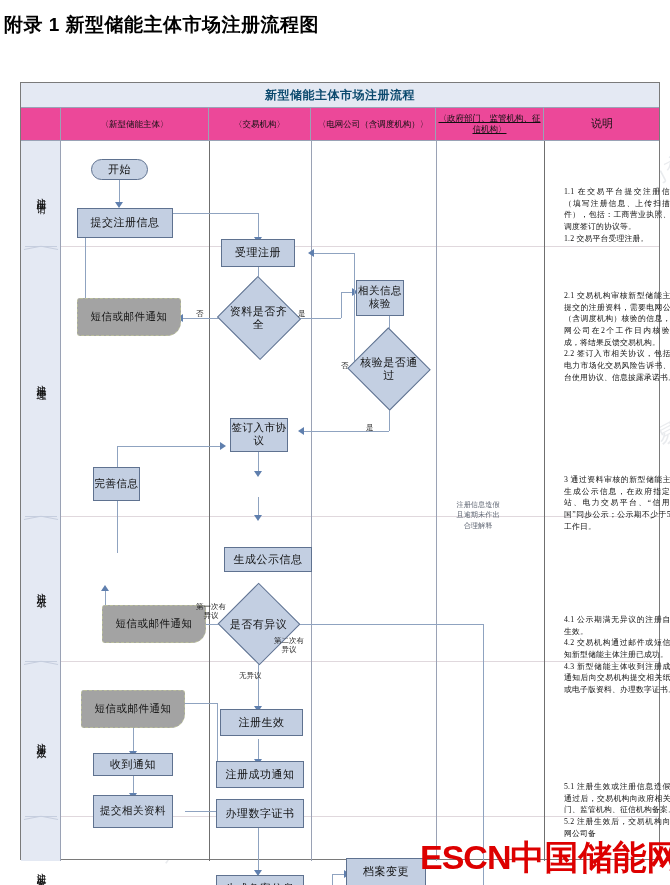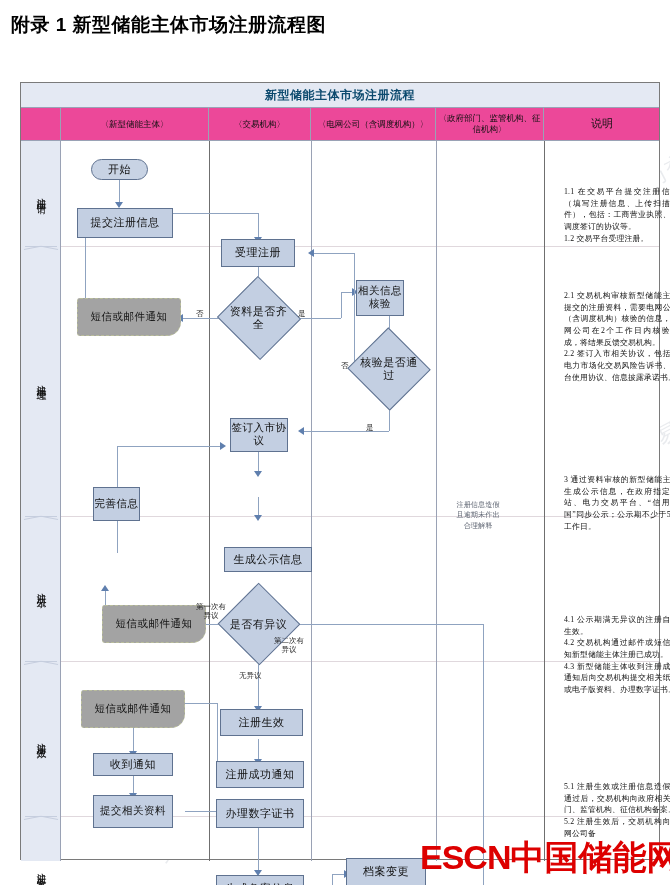--- a/index.html
+++ b/index.html
@@ -11,21 +11,21 @@
     overflow: hidden;
   }
   #page {
     position: relative;
     width: 670px; height: 885px;
     background: #ffffff;
   }
   
   #doc-title {
     position: absolute;
-    left: 11px; top: 12px;
+    left: 4px; top: 12px;
     font-family: "Liberation Sans", "DejaVu Sans", sans-serif;
     font-size: 19px;
     font-weight: bold;
     color: #000;
     letter-spacing: 0.5px;
   }
   
   #chart-frame {
     position: absolute;
     left: 20px; top: 82px;
@@ -217,21 +217,21 @@
 
   <div id="chart-frame">
 
     <div id="chart-title-bar">新型储能主体市场注册流程</div>
 
     <div id="header-row">
       <div class="hdr-cell" style="left:0; width:40px;"></div>
       <div class="hdr-cell" style="left:40px; width:148px;">〈新型储能主体〉</div>
       <div class="hdr-cell" style="left:188px; width:102px;">〈交易机构〉</div>
       <div class="hdr-cell" style="left:290px; width:125px;">〈电网公司（含调度机构）〉</div>
-      <div class="hdr-cell" style="left:415px; width:108px;">〈政府部门、监管机构、征信机构〉</div>
+      <div class="hdr-cell" style="left:415px; width:108px;text-decoration:underline;">〈政府部门、监管机构、征信机构〉</div>
       <div class="hdr-cell wide-label last" style="left:523px; width:116px;">说明</div>
     </div>
 
     <div id="stage-col">
       <div class="stage-cell" style="top:0px;   height:105px;">
           <span>注册申请</span>
         </div>
       <div class="stage-sep" style="top:105px;"></div>
       <div class="stage-cell" style="top:105px; height:270px;">
           <span>注册受理</span>
@@ -342,21 +342,21 @@
 
     <div class="ln-v" style="left:311px; top:791px; height:20px;"></div>
     <div class="ln-h" style="left:311px; top:791px; width:14px;"></div>
     <div class="arrow right" style="left:323px; top:787px;"></div>
 
     <div class="node term" style="left:70px; top:76px; width:57px; height:21px;">开始</div>
     <div class="node" style="left:56px; top:125px; width:96px; height:30px;">提交注册信息</div>
     <div class="node doc" style="left:56px; top:215px; width:104px; height:38px; font-size:10.5px;">
         <span>短信或邮件通知</span>
       </div>
-    <div class="node" style="left:72px; top:384px; width:47px; height:34px; font-size:10.5px;margin-top:20px;">完善信息</div>
+    <div class="node" style="left:72px; top:384px; width:47px; height:34px; font-size:10.5px;">完善信息</div>
     <div class="node doc" style="left:81px; top:522px; width:104px; height:38px; font-size:10.5px;">
         <span>短信或邮件通知</span>
       </div>
     <div class="node doc" style="left:60px; top:607px; width:104px; height:38px; font-size:10.5px;">
         <span>短信或邮件通知</span>
       </div>
     <div class="node" style="left:72px; top:670px; width:80px; height:23px;">收到通知</div>
     <div class="node" style="left:72px; top:712px; width:80px; height:33px; font-size:10.5px;">提交相关资料</div>
 
     <div class="node" style="left:200px; top:156px; width:74px; height:28px;">受理注册</div>

